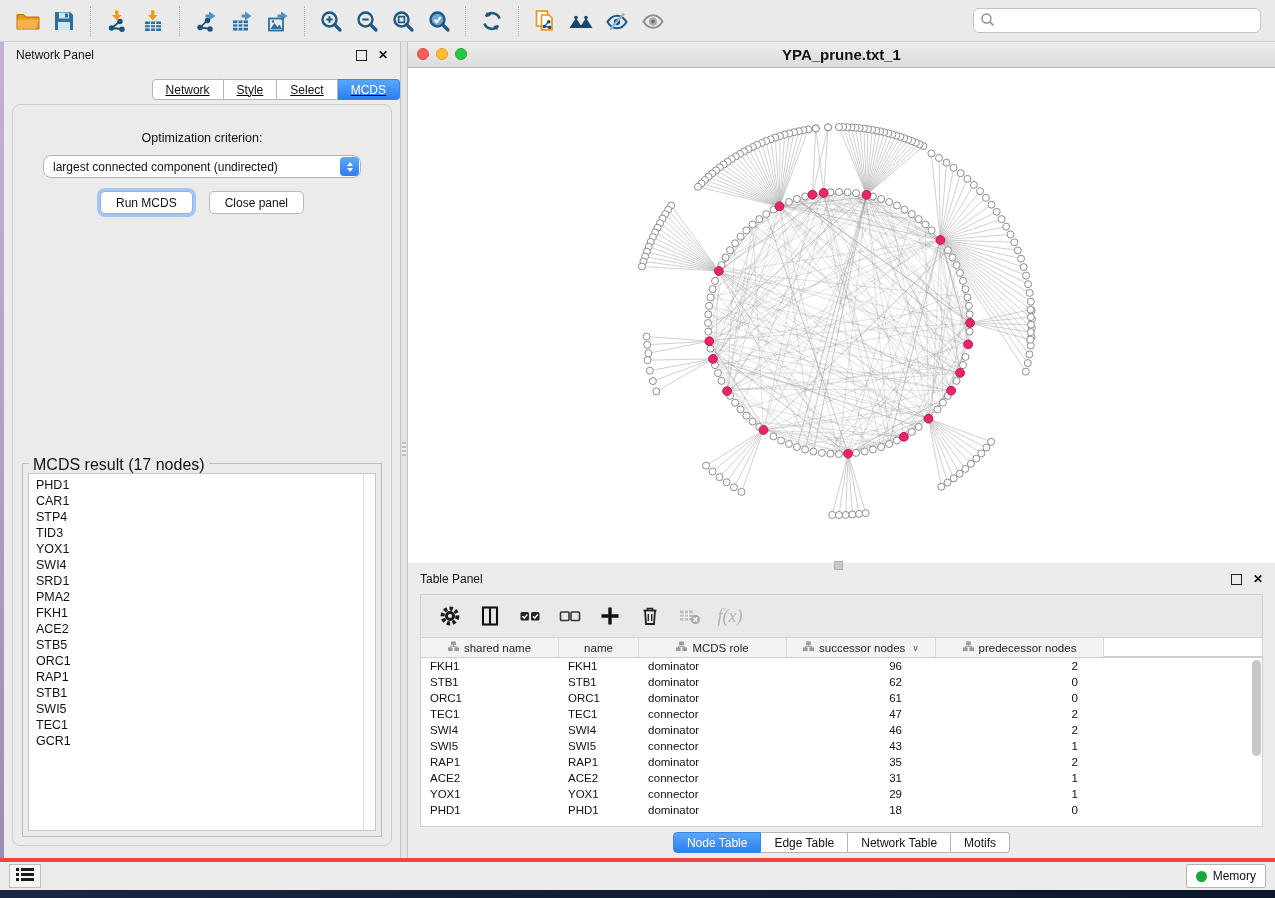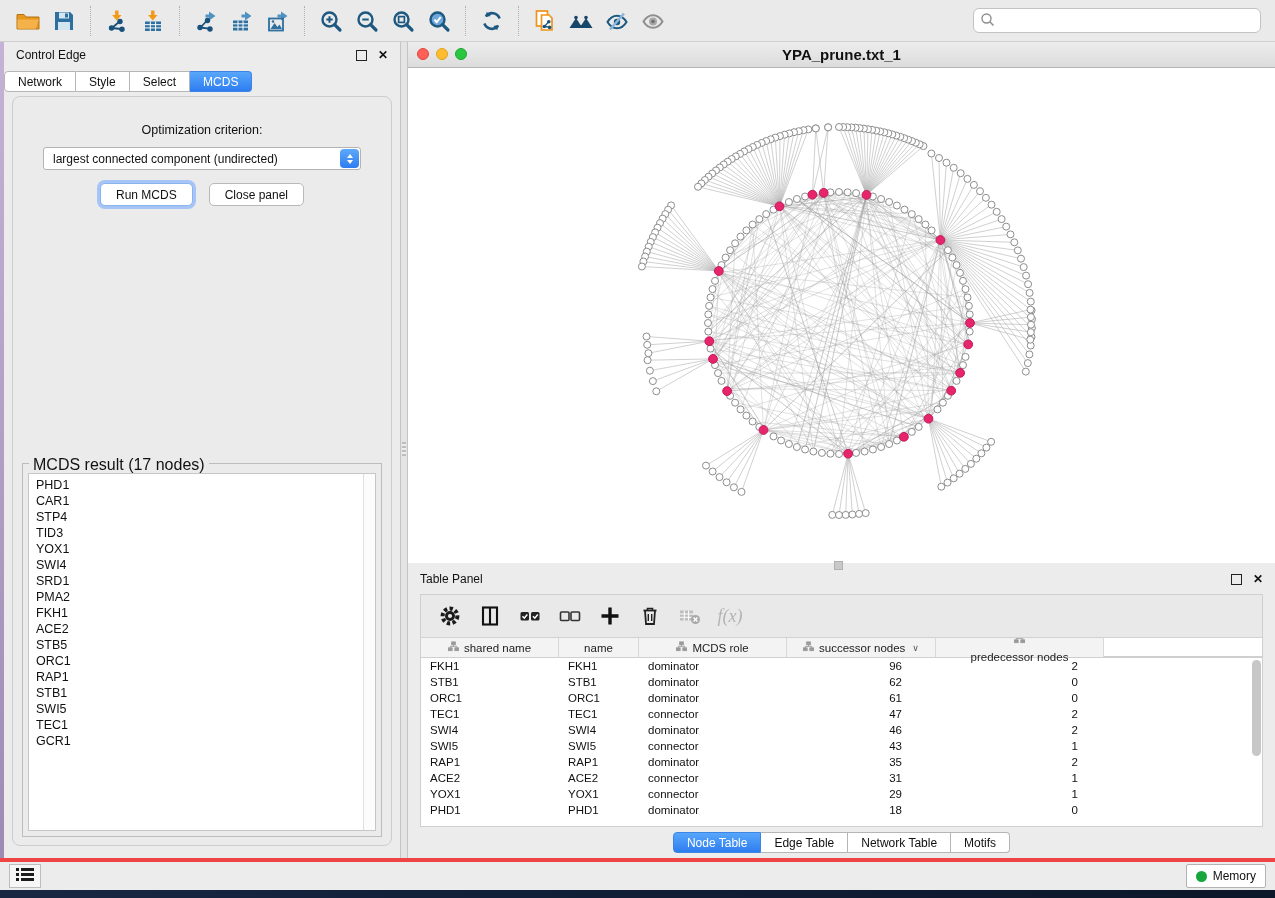--- a/index.html
+++ b/index.html
@@ -24,32 +24,32 @@
   .main{flex:1;display:flex;min-height:0;}
   .wallpaper-strip{width:4px;flex:none;background:linear-gradient(#c5b2d6,#9d8bb4);}
 
   
   .control-panel{width:396px;flex:none;display:flex;flex-direction:column;background:#ececec;min-height:0;}
   .panel-header{height:26px;flex:none;display:flex;align-items:center;padding:0 12px;}
   .panel-header .ptitle{font-size:12px;color:#111;}
   .win-icons{margin-left:auto;display:flex;align-items:center;gap:11px;}
   .float-ico{width:9px;height:9px;border:1.5px solid #222;display:inline-block;}
   .close-ico{font-size:12px;font-weight:bold;color:#111;line-height:1;}
-  .cp-tabs{display:flex;justify-content:flex-start;margin:3px 0 0;flex:none;position:relative;z-index:2;}
+  .cp-tabs{display:flex;justify-content:flex-end;margin:11px 0 0;flex:none;position:relative;z-index:2;text-decoration:underline;}
   .seg{display:inline-flex;}
   .seg .seg-btn{height:21px;box-sizing:border-box;border:1px solid #b5b5b5;border-left-width:0;background:#fff;
        font-family:"Liberation Sans",sans-serif;font-size:12px;color:#111;padding:0 13px;cursor:default;
        display:flex;align-items:center;}
   .seg .seg-btn:first-child{border-left-width:1px;border-radius:4px 0 0 4px;}
   .seg .seg-btn:last-child{border-radius:0 4px 4px 0;}
   .seg .seg-btn.active{background:linear-gradient(#58a7fb,#2e7df0);border-color:#3d85e5;color:#fff;}
   .cp-body{flex:1;margin:4px 8px 12px;border:1px solid #cccccc;border-radius:8px;background:#ebebeb;
            display:flex;flex-direction:column;align-items:center;padding:18px 9px 8px;min-height:0;box-sizing:border-box;}
   .opt-label{font-size:12.5px;color:#111;margin:8px 0 10px;}
-  .opt-select{position:relative;width:318px;height:23px;background:#fff;border:1px solid #b3b3b3;border-radius:3px;
+  .opt-select{position:relative;width:318px;height:23px;background:#fff;border:1px solid #b3b3b3;border-radius:8px;
               display:flex;align-items:center;box-sizing:border-box;}
   .opt-select .sel-text{font-size:12px;padding-left:9px;color:#111;}
   .sel-cap{position:absolute;right:1px;top:1px;bottom:1px;width:19px;border-radius:4px;
            background:linear-gradient(#5da9fb,#2e7cf0);display:flex;flex-direction:column;align-items:center;justify-content:center;gap:2px;}
   .sel-cap .up{width:0;height:0;border-left:3.5px solid transparent;border-right:3.5px solid transparent;border-bottom:4px solid #fff;}
   .sel-cap .dn{width:0;height:0;border-left:3.5px solid transparent;border-right:3.5px solid transparent;border-top:4px solid #fff;}
   .btn-row{display:flex;gap:16px;margin-top:13px;}
   .btn{height:23px;padding:0 15px;background:#fff;border:1px solid #b9b9b9;border-radius:5px;
        font-family:"Liberation Sans",sans-serif;font-size:12px;color:#111;}
   .btn.focused{box-shadow:0 0 0 3px rgba(110,165,255,.55);border-color:#8ab4f0;}
@@ -301,21 +301,21 @@
           </svg></span>
       <input type="text" value="" style="">
     </div>
   </div>
 
   <div class="main">
     <div class="wallpaper-strip"></div>
 
     <div class="control-panel">
       <div class="panel-header">
-        <span class="ptitle">Control Edge</span>
+        <span class="ptitle">Network Panel</span>
         <span class="win-icons">
           <span class="float-ico"></span>
           <span class="close-ico">✕</span>
         </span>
       </div>
       <div class="cp-tabs">
         <span class="seg" id="cp-seg">
             <button class="seg-btn">Network</button>
             <button class="seg-btn">Style</button>
             <button class="seg-btn">Select</button>
@@ -1118,21 +1118,21 @@
                       <g fill="#9a9a9a" stroke="#9a9a9a">
                         <rect x="4" y="1" width="4" height="3"></rect>
                         <rect x="0.5" y="7.5" width="4" height="3"></rect>
                         <rect x="7.5" y="7.5" width="4" height="3"></rect>
                         <path d="M6 4v1.8M2.5 7.5V5.8h7v1.7" fill="none" stroke-width="1"></path>
                       </g>
                     </svg></span>
                   <span>successor nodes</span>
                   <span class="sort-ind">∨</span>
                 </div>
-                <div class="t-hcell" style="width: 168px; flex-direction: column;">
+                <div class="t-hcell" style="width: 168px;">
                   <span><svg width="11" height="11" viewBox="0 0 12 12">
                       <g fill="#9a9a9a" stroke="#9a9a9a">
                         <rect x="4" y="1" width="4" height="3"></rect>
                         <rect x="0.5" y="7.5" width="4" height="3"></rect>
                         <rect x="7.5" y="7.5" width="4" height="3"></rect>
                         <path d="M6 4v1.8M2.5 7.5V5.8h7v1.7" fill="none" stroke-width="1"></path>
                       </g>
                     </svg></span>
                   <span>predecessor nodes</span>
                 </div>

